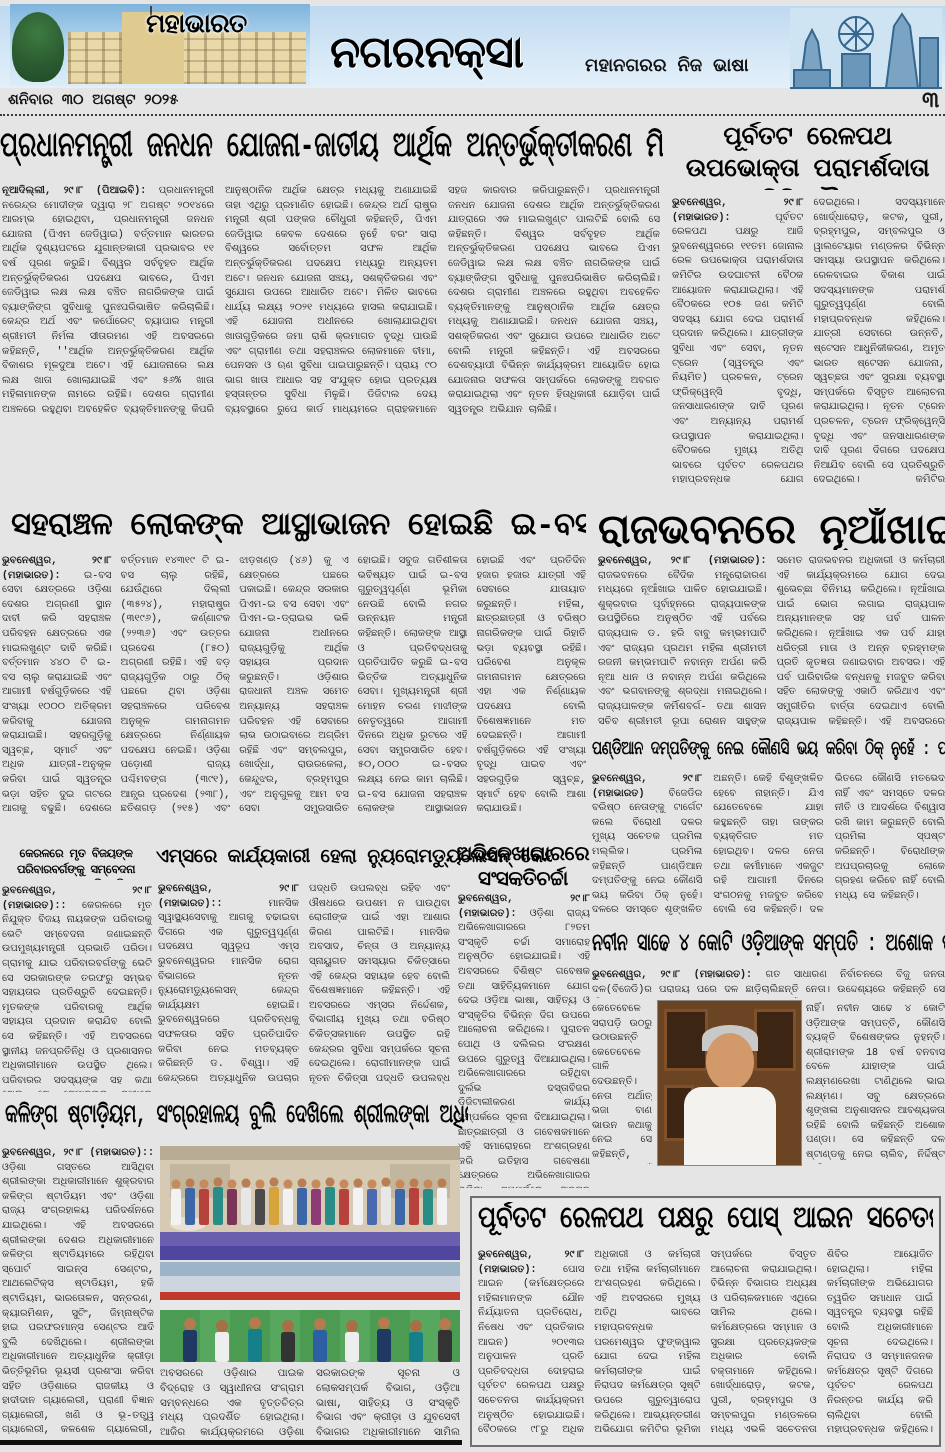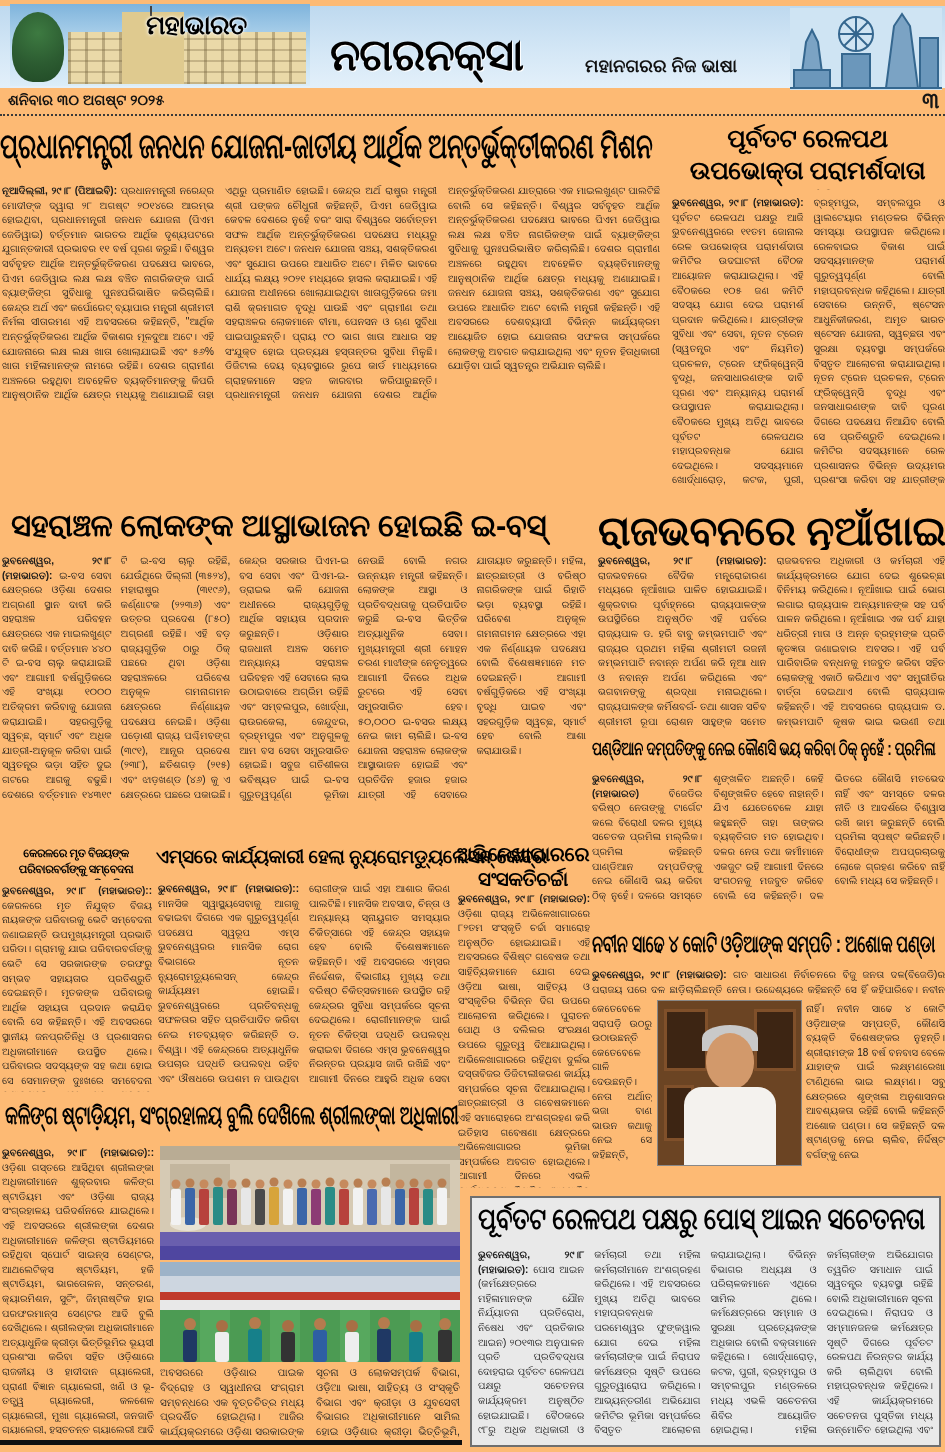--- a/index.html
+++ b/index.html
@@ -1,17 +1,17 @@
 <!DOCTYPE html>
 <html><head>
 <meta charset="utf-8">
 <style>
   html,body{margin:0;padding:0;background:#9a9a9a;}
-  .page{position:relative;width:945px;height:1452px;margin:0 auto;background:#fdba74;
-        font-family:Liberation Sans, sans-serif;color:#161616;overflow:hidden;}
+  .page{position:relative;width:945px;height:1452px;margin:0 auto;background:#e5e5e5;
+        font-family:Liberation Mono, monospace;color:#161616;overflow:hidden;}
   .abs{position:absolute;}
   
   .mast{background:linear-gradient(180deg,#bed9ef 0%,#d4e7f6 55%,#e3f0fa 100%);}
   .mast-photo{background:linear-gradient(180deg,#7fb4dc 0%,#c2dff2 60%,#dcedf8 100%);overflow:hidden;}
   .bldg{position:absolute;background:#ead9a8;
         background-image:repeating-linear-gradient(90deg,rgba(110,92,55,.38) 0 3px,transparent 3px 17px),
                          repeating-linear-gradient(0deg,rgba(110,92,55,.30) 0 2px,transparent 2px 11px);}
   .tree{position:absolute;background:radial-gradient(circle at 50% 30%,#3d7a41 0%,#2c5c31 55%,#214a26 100%);border-radius:50% 50% 40% 40%;}
   .brand{font-weight:bold;color:#000;text-shadow:0 0 2px #fff,0 0 4px #fff;letter-spacing:-1px;}
   .mtitle{font-weight:bold;color:#000;text-shadow:1px 1px 0 #fff;letter-spacing:-1px;}

